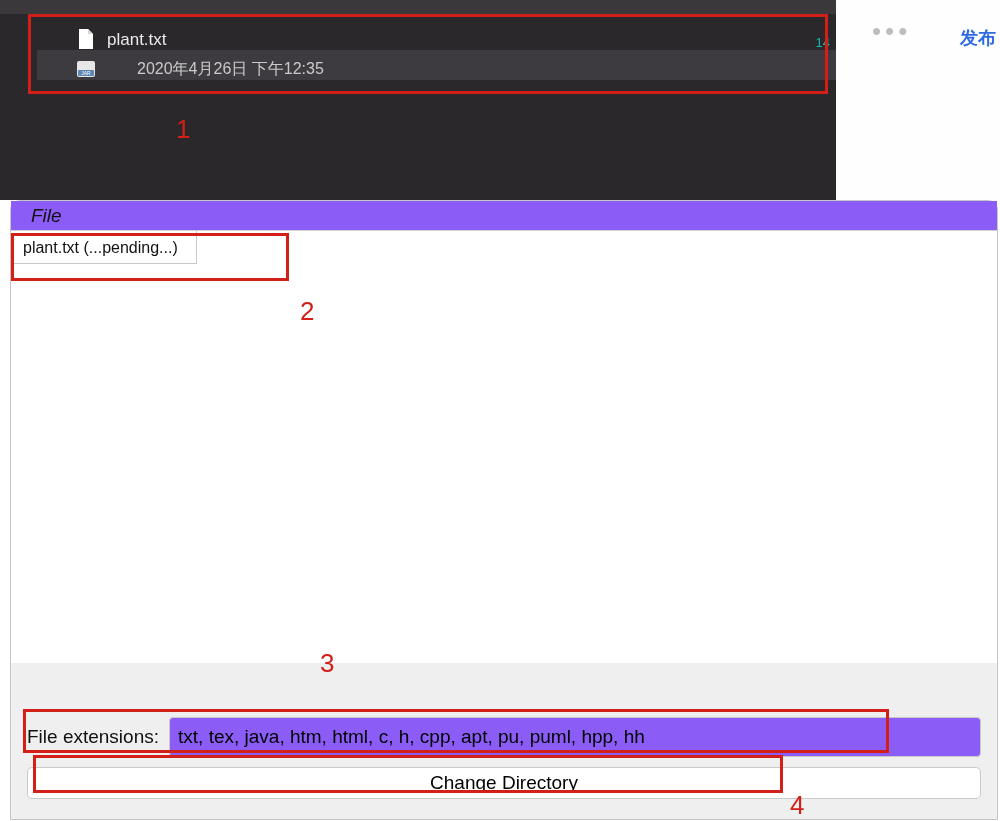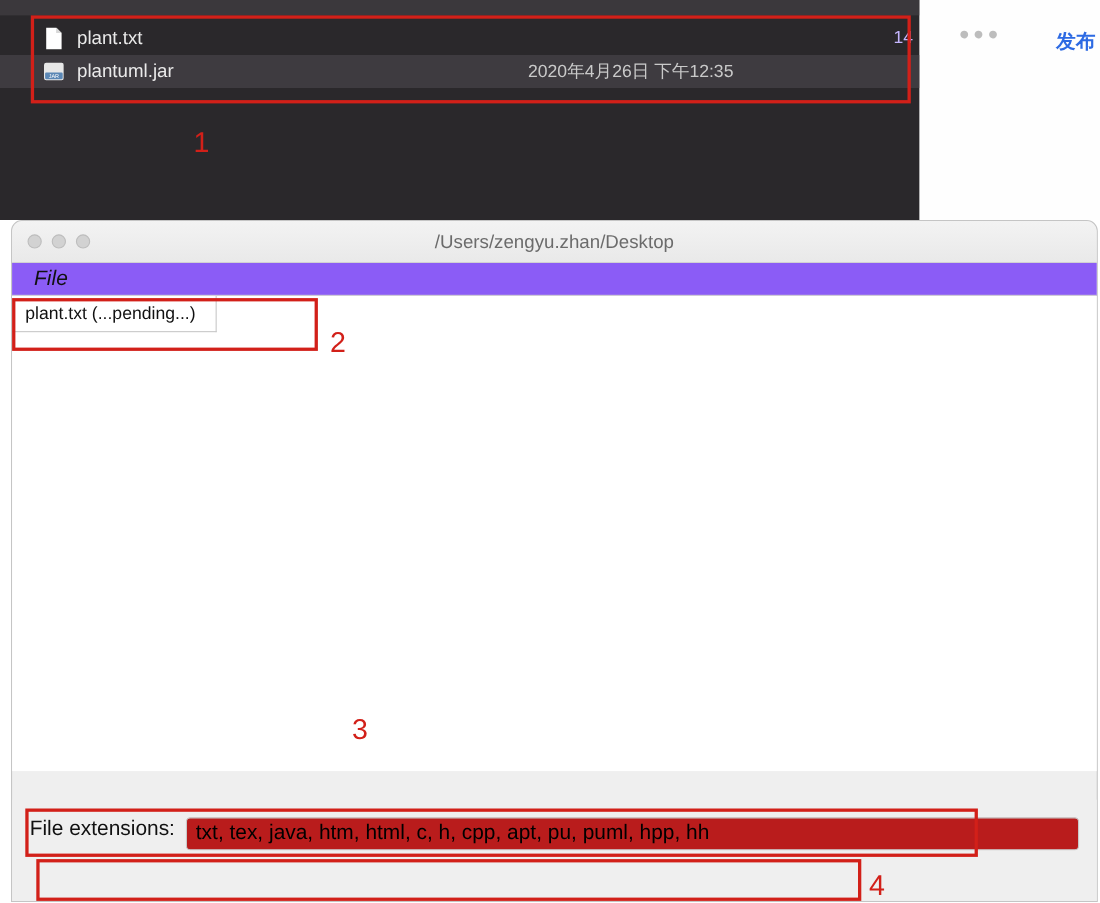--- a/index.html
+++ b/index.html
@@ -17,36 +17,37 @@
     height: 14px;
     background: #3b383c;
     padding: 0 16px 0 70px;
     display: flex;
     font-size: 15px;
     color: #c9c9c9;
   }
   .finder-rows { padding-top: 6px; }
   .finder-row {
     display: flex;
-    align-items: center;
+    align-items: flex-end;
     height: 30px;
     font-size: 17px;
     padding-left: 40px;
     color: #eaeaea;
     position: relative;
+    margin-left: 37px;
   }
   .finder-row.alt { background: #3e3b40; }
   .row-icon {
     width: 18px; height: 22px;
     margin-right: 12px;
     display: flex; align-items: center; justify-content: center;
   }
   .row-name { flex: 0 0 380px; }
   .row-date { flex: 0 0 260px; text-align: left; color: #c9c9c9; font-size: 16px; padding-left: 30px;}
-  .row-size { flex: 1; text-align: right; color: #c4b5fd; font-size: 16px; padding-right: 6px;}
+  .row-size { flex: 1; text-align: right; color: #14b8a6; font-size: 13px; padding-right: 6px;}
   .annot-box-1 {
     position: absolute;
     top: 14px; left: 28px;
     width: 800px; height: 80px;
     border: 3px solid #d22019;
     z-index: 3;
     pointer-events: none;
   }
   .annot-num {
     position: absolute;
@@ -161,37 +162,37 @@
   .annot-4 { top: 790px; left: 790px; }
 
   .bottom-bar {
     position: absolute;
     bottom: 0; left: 0; right: 0;
     background: #efefef;
     padding: 16px 16px 20px 16px;
   }
   .ext-row {
     display: flex;
-    align-items: flex-start;
+    align-items: center;
     gap: 10px;
-    margin-bottom: 26px;
+    margin-bottom: 10px;
   }
   .ext-label {
     font-size: 19px;
     color: #111;
     white-space: nowrap;
   }
   .ext-input {
     flex: 1;
-    height: 30px;
+    height: 40px;
     font-size: 19px;
     padding: 2px 8px;
     border: 1px solid #c9c9c9;
     border-radius: 4px;
-    background: #b91c1c;
+    background: #8b5cf6;
     font-family: inherit;
   }
   .change-dir-btn {
     width: 100%;
     height: 32px;
     font-size: 19px;
     background: #ffffff;
     border: 1px solid #c9c9c9;
     border-radius: 5px;
     cursor: pointer;
@@ -230,62 +231,54 @@
       <span class="row-size">14</span>
     </div>
     <div class="finder-row alt">
       <span class="row-icon">
         <svg width="18" height="20" viewBox="0 0 18 20">
           <rect x="0" y="2" width="18" height="16" rx="2" fill="#e7e7e7"></rect>
           <rect x="1" y="11" width="16" height="6" rx="1" fill="#5b87b5"></rect>
           <text x="9" y="16" font-size="5" text-anchor="middle" fill="#fff" font-family="Arial">JAR</text>
         </svg>
       </span>
-      <span class="row-name">plantuml.jar</span>
       <span class="row-date">2020年4月26日 下午12:35</span>
       <span class="row-size"></span>
     </div>
   </div>
 
   <div class="annot-box-1"></div>
 </div>
 
 <div class="right-strip">
   <span class="dots">•••</span>
   <span class="publish">发布</span>
 </div>
 
 <span class="annot-num annot-1">1</span>
 <span class="annot-num annot-2">2</span>
 <span class="annot-num annot-3">3</span>
 <span class="annot-num annot-4">4</span>
 
 <div class="java-window">
 
-  <div class="titlebar">
-    <div class="traffic">
-      <div class="tl"></div>
-      <div class="tl"></div>
-      <div class="tl"></div>
-    </div>
-    <div class="title-text">/Users/zengyu.zhan/Desktop</div>
-  </div>
 
   <div class="menu-bar">
     <div class="menu-item">File</div>
   </div>
 
   <div class="content-area">
     <div class="tab">plant.txt (...pending...)</div>
     <div class="annot-box-2"></div>
   </div>
 
   <div class="bottom-bar">
     <div class="ext-row">
       <span class="ext-label">File extensions:</span>
       <input class="ext-input" value="txt, tex, java, htm, html, c, h, cpp, apt, pu, puml, hpp, hh" style="">
     </div>
+    <button class="change-dir-btn">Change Directory</button>
 
     <div class="annot-box-3"></div>
     <div class="annot-box-4"></div>
   </div>
 
 </div>
 
 </body></html>

